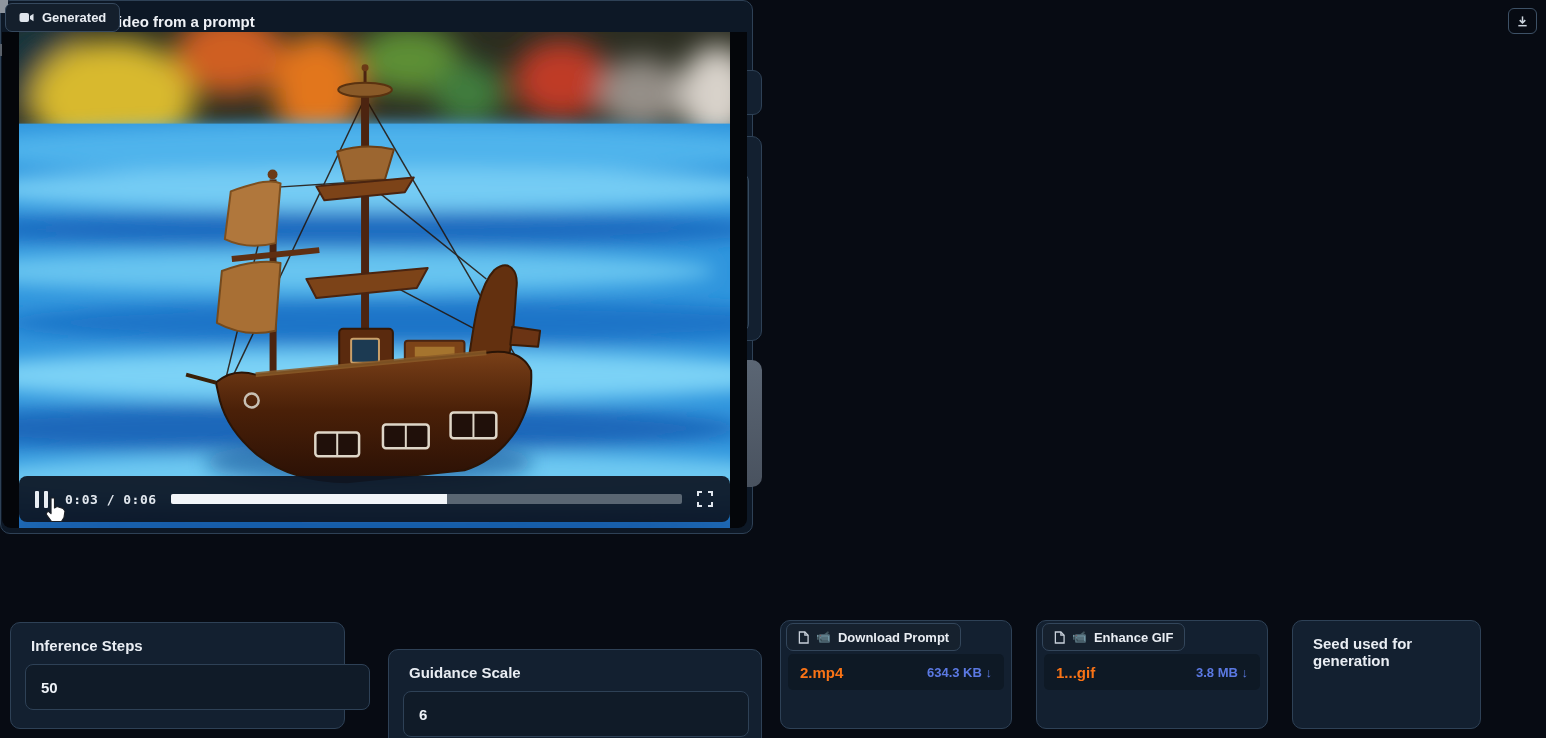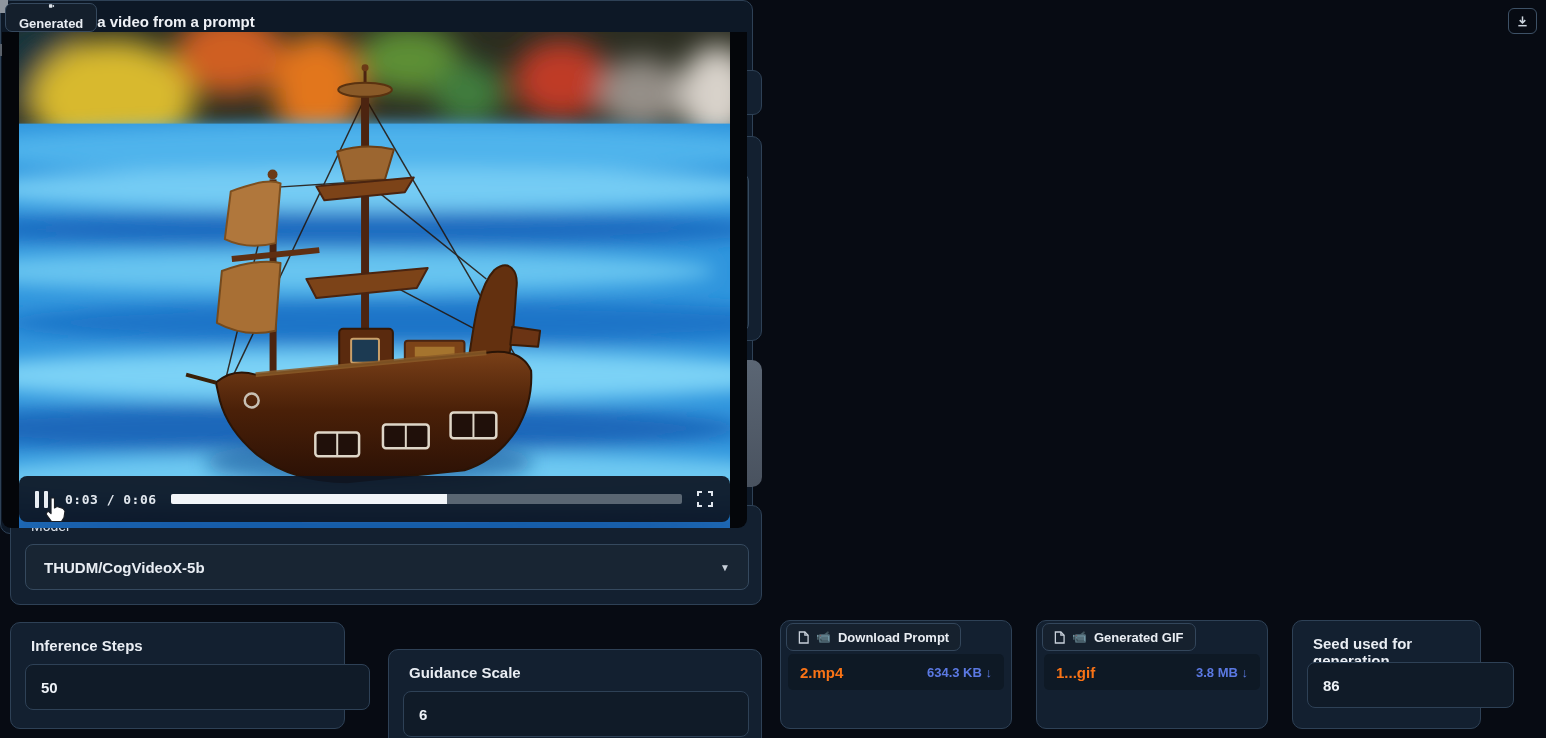--- a/index.html
+++ b/index.html
@@ -39,21 +39,21 @@
   .guidance-panel{left:388px;top:622px;width:374px;height:107px;margin-top:27px;}
   .num-label{position:absolute;left:20px;top:14px;font-size:15px;font-weight:600;color:#e9edf3;}
   .num-input{position:absolute;left:14px;top:41px;height:46px;box-sizing:border-box;background:#101b28;
     border:1px solid #2e4156;border-radius:8px;color:#eef2f7;font-size:15px;font-weight:700;padding:0 15px;
     font-family:"Liberation Sans",sans-serif;}
   .steps-panel .num-input{width:345px;}
   .guidance-panel .num-input{width:346px;}
   
   .player-panel{left:780px;top:68px;width:751px;height:532px;background:#0d1826;border:1px solid #2e4156;border-radius:10px;}
   .tab-generated{position:absolute;left:5px;top:3px;height:27px;padding:0 13px;background:#141f2c;
-    border:1px solid #36495e;border-radius:7px;display:flex;align-items:center;gap:8px;font-size:13px;font-weight:700;color:#e9edf3;cursor:pointer;flex-direction:column;}
+    border:1px solid #36495e;border-radius:7px;display:flex;align-items:center;gap:8px;font-size:13px;font-weight:700;color:#e9edf3;cursor:pointer;}
   .dl-top-btn{position:absolute;right:9px;top:8px;width:27px;height:24px;border:1px solid #3d5166;border-radius:6px;
     display:flex;align-items:center;justify-content:center;cursor:pointer;}
   .video-stage{position:absolute;left:2px;top:32px;width:745px;height:496px;background:#04060a;
     border-radius:0 0 9px 9px;overflow:hidden;}
   .video-frame{position:absolute;left:17px;right:17px;top:0;bottom:0;}
   .video-frame svg{width:100%;height:100%;display:block;}
   .controls{position:absolute;left:17px;right:17px;bottom:6px;height:46px;background:rgba(13,22,35,0.93);
     border-radius:8px;display:flex;align-items:center;gap:14px;padding:6px 16px;box-sizing:border-box;}
   .pause-btn{position:relative;width:16px;height:17px;display:flex;gap:5px;cursor:pointer;flex:0 0 auto;}
   .pause-btn i{display:block;width:4px;height:17px;background:#e8edf3;border-radius:1px;}
@@ -105,27 +105,20 @@
   <div class="note">
     <span>✨</span>
     <span>To enhance the prompt, either set the OPENAI_API_KEY variable from the Configure menu (if you have an OpenAI API key), or just use chatgpt to enhance the prompt manually (Recommended)</span>
   </div>
 
   <div class="btn-enhance">
     <span>✨</span>
     <span>Enhance Prompt(Optional)</span>
   </div>
 
-  <div class="panel model-panel">
-    <div class="inner-label">Model</div>
-    <div class="select">
-      <span>THUDM/CogVideoX-5b</span>
-      <span class="caret">▼</span>
-    </div>
-  </div>
 
   <div class="panel steps-panel">
     <div class="num-label">Inference Steps</div>
     <input class="num-input" value="50" style="">
   </div>
 
   <div class="panel guidance-panel">
     <div class="num-label">Guidance Scale</div>
     <input class="num-input" value="6" style="">
   </div>
@@ -293,29 +286,28 @@
     </div>
   </div>
 
   <div class="panel dl-gif-panel">
     <div class="dl-tab">
       <svg width="11" height="13" viewBox="0 0 12 14">
         <path d="M1.5 1 h6 l3.5 3.5 V13 H1.5 Z" fill="none" stroke="#c8d0da" stroke-width="1.4"></path>
         <path d="M7.5 1 V4.5 H11" fill="none" stroke="#c8d0da" stroke-width="1.4"></path>
       </svg>
       <span class="emoji">📹</span>
-      <span>Generated GIF</span>
+      <span>Enhance GIF</span>
     </div>
     <div class="file-row">
       <span class="fname">1...gif</span>
       <span class="fsize">
         <span>3.8 MB</span>
         <span>↓</span>
       </span>
     </div>
   </div>
 
   <div class="panel seed-panel">
     <div class="num-label">Seed used for generation</div>
-    <input class="num-input seed-input" value="86" style="">
   </div>
 
 </div>
 
 </body></html>

